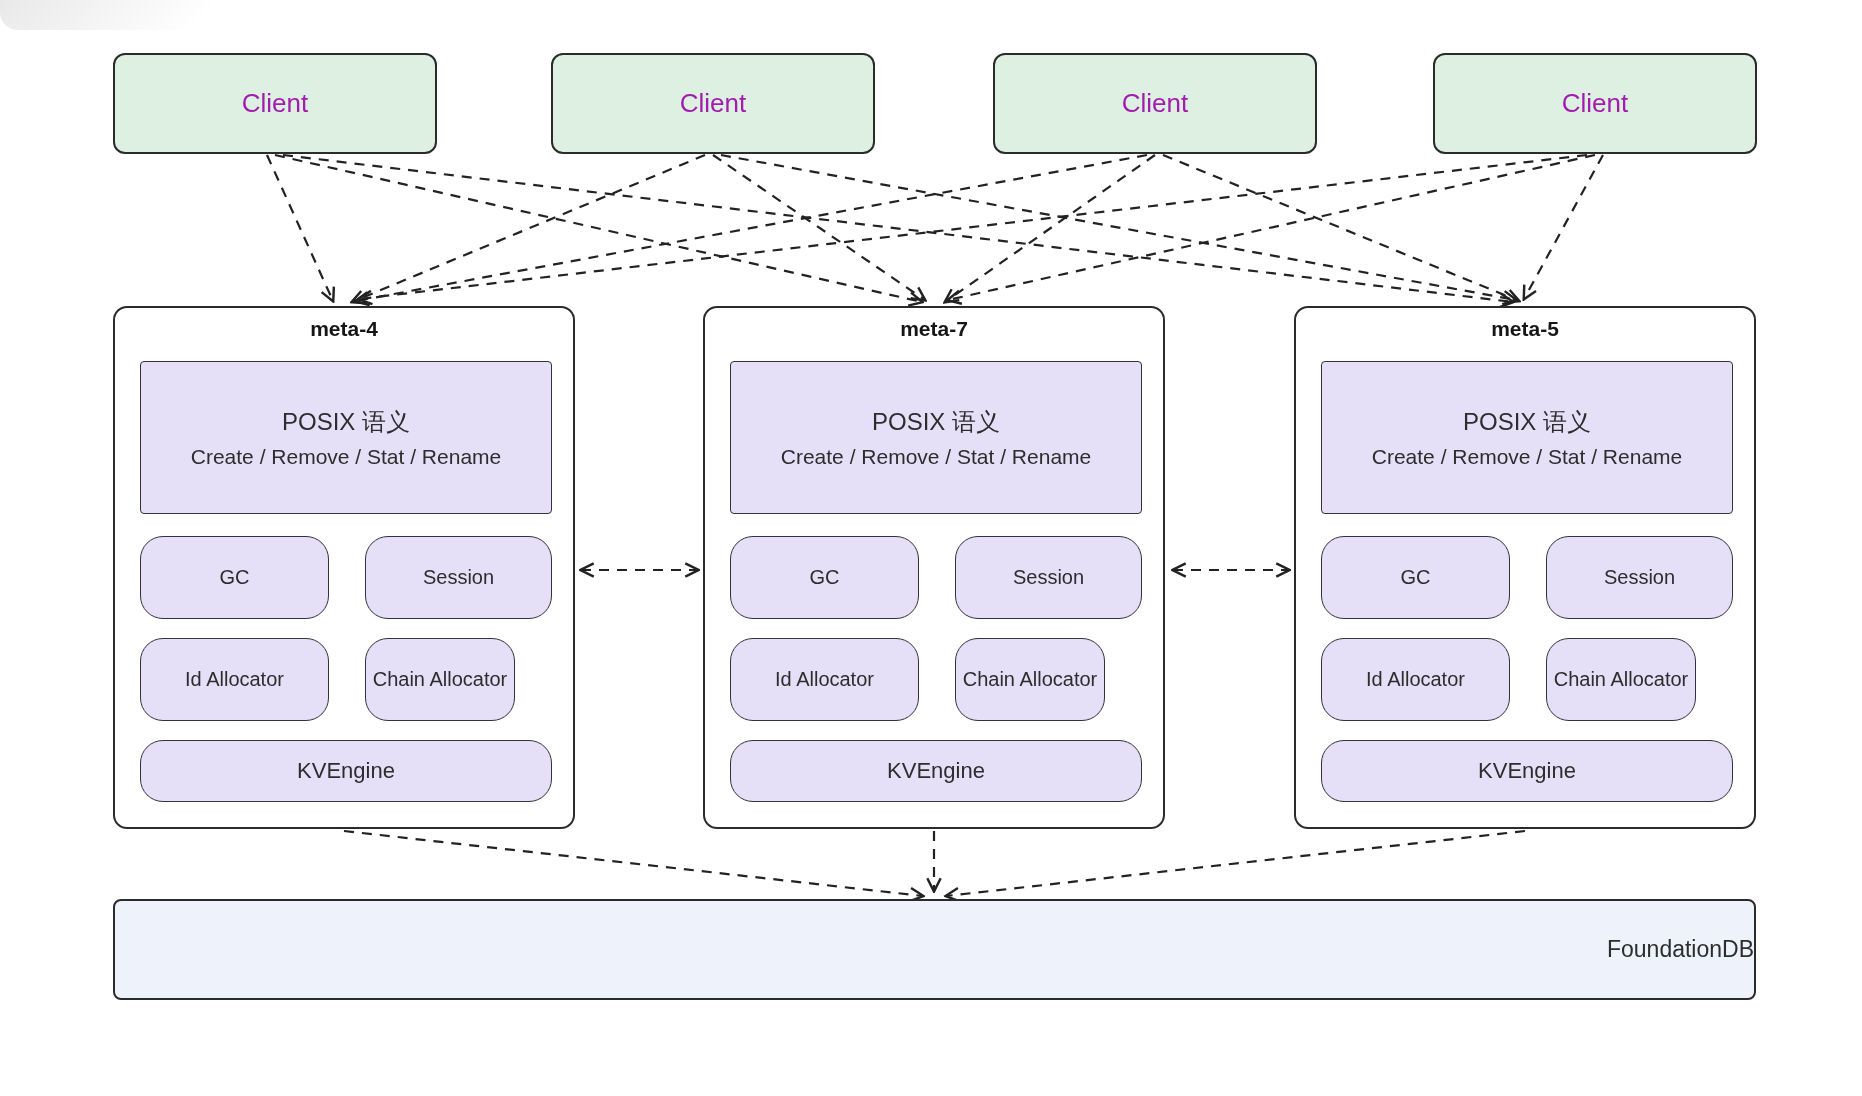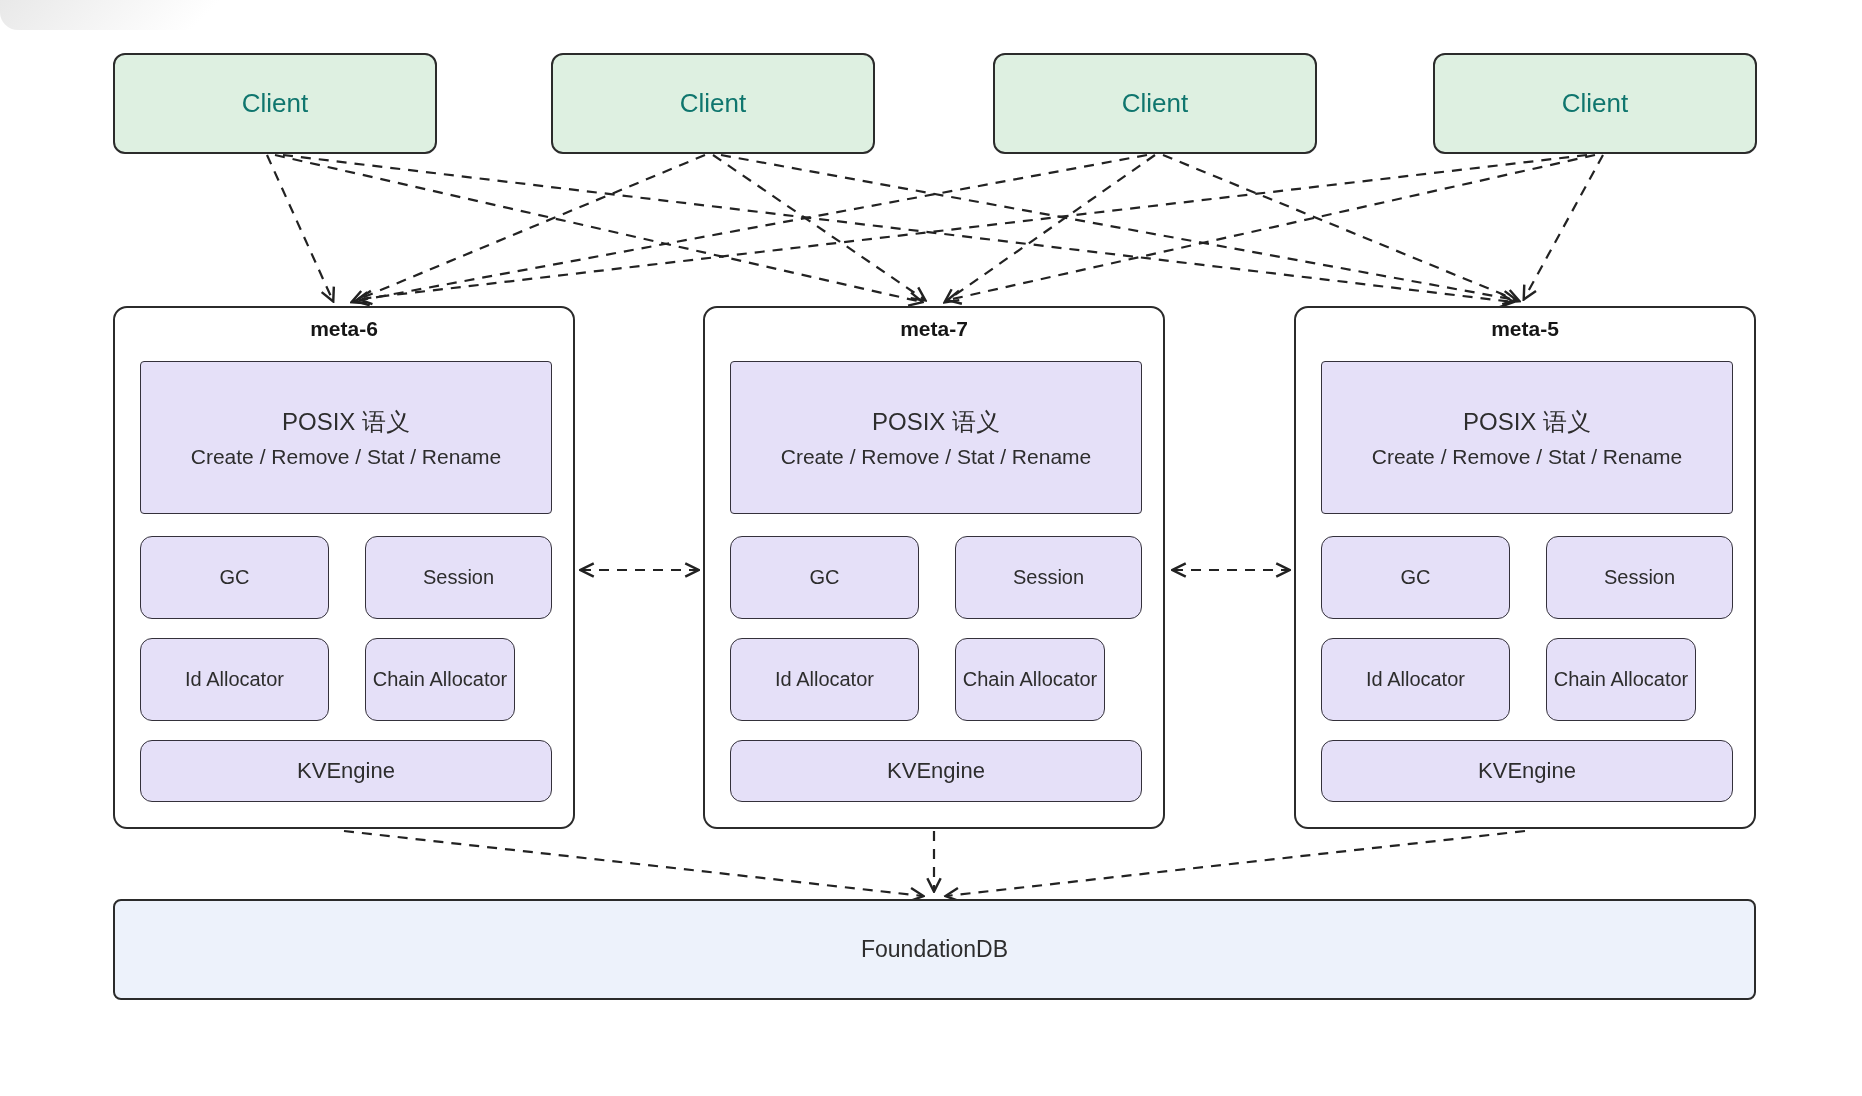--- a/index.html
+++ b/index.html
@@ -10,48 +10,49 @@
   
   .corner-artifact{
     position:absolute;left:0;top:-14px;width:250px;height:44px;
     background:linear-gradient(135deg,#e7e7e7 0%, rgba(236,236,236,.55) 45%, rgba(255,255,255,0) 80%);
     border-radius:0 0 18px 18px;
   }
   .node{position:absolute;box-sizing:border-box;display:flex;align-items:center;justify-content:center;text-align:center;}
   .client{
     width:324px;height:101px;top:53px;
     background:#def0e1;border:2.2px solid #2b2b2b;border-radius:12px;
-    font-size:26px;color:#0f766e;
+    font-size:26px;color:#a21caf;
   }
   .meta{
     position:absolute;top:306px;width:462px;height:523px;box-sizing:border-box;
     background:#ffffff;border:2.2px solid #2b2b2b;border-radius:14px;
   }
   .meta-label{
     position:absolute;top:9px;left:0;right:0;text-align:center;
     font-size:21px;font-weight:bold;color:#161616;
   }
   .inner{
     position:absolute;box-sizing:border-box;
-    background:#e5e0f8;border:1.8px solid #34313b;border-radius:12px;
+    background:#e5e0f8;border:1.8px solid #34313b;border-radius:23px;
     display:flex;align-items:center;justify-content:center;flex-direction:column;text-align:center;
   }
   .posix{left:25px;top:53px;width:412px;height:153px;border-radius:4px;gap:7px;}
   .posix-title{font-size:24px;}
   .posix-sub{font-size:21px;}
   .mod{width:189px;height:83px;font-size:20px;}
   .m-gc{left:25px;top:228px;}
   .m-session{left:250px;top:228px;width:187px;}
   .m-id{left:25px;top:330px;}
   .m-chain{left:250px;top:330px;width:150px;}
   .m-kv{left:25px;top:432px;width:412px;height:62px;font-size:22px;}
   .fdb{
     left:113px;top:899px;width:1643px;height:101px;
     background:#edf2fb;border:2.2px solid #2b2b2b;border-radius:8px;
     font-size:23px;
+    justify-content:flex-end;
   }
   #edges{position:absolute;left:0;top:0;pointer-events:none;}
   #edges line{stroke:#222222;stroke-width:2.2;stroke-dasharray:10 8;fill:none;}
 </style>
 </head>
 <body>
 
 <div id="stage">
 
   <div class="corner-artifact"></div>
@@ -106,21 +107,21 @@
     <span>Client</span>
   </div>
   <div class="node client" style="left:993px">
     <span>Client</span>
   </div>
   <div class="node client" style="left:1433px">
     <span>Client</span>
   </div>
 
   <div class="meta" style="left:113px">
-    <div class="meta-label">meta-6</div>
+    <div class="meta-label">meta-4</div>
     <div class="inner posix">
       <div class="posix-title">POSIX 语义</div>
       <div class="posix-sub">Create / Remove / Stat / Rename</div>
     </div>
     <div class="inner mod m-gc">
       <span>GC</span>
     </div>
     <div class="inner mod m-session">
       <span>Session</span>
     </div>

